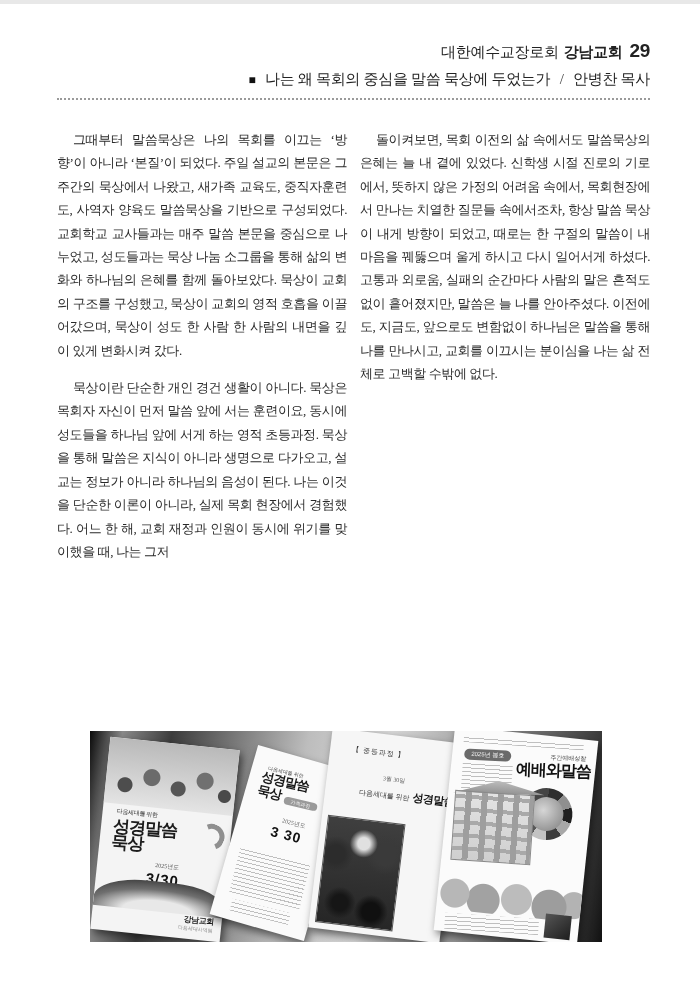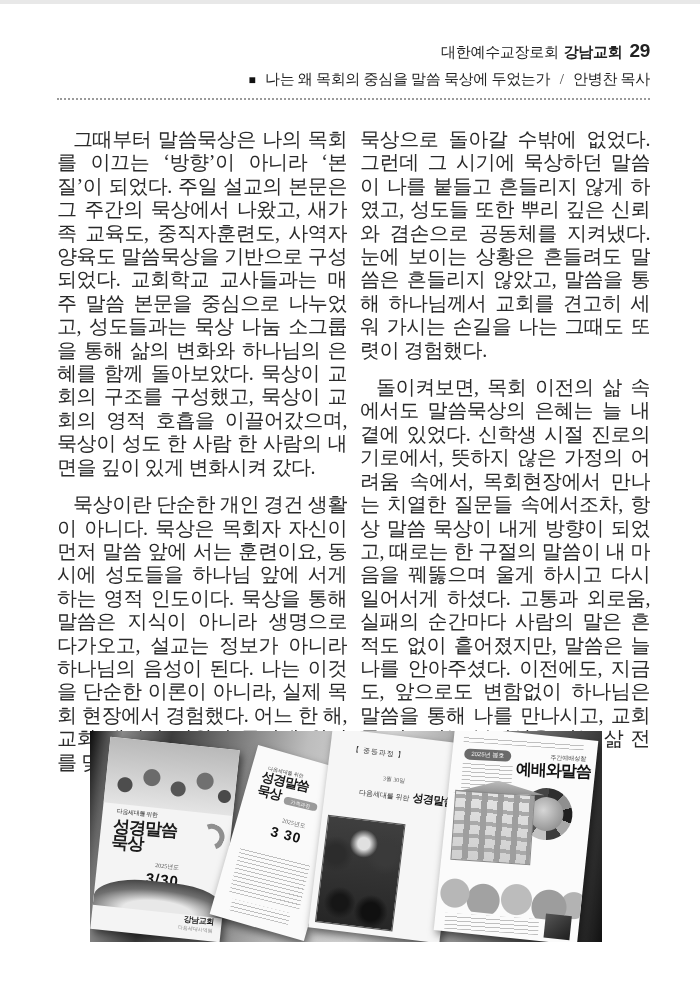--- a/index.html
+++ b/index.html
@@ -25,21 +25,21 @@
   }
   .subtitle .bullet { font-size:12px; margin-right:6px; color:#111; }
   .subtitle .slash { margin:0 6px; color:#444; }
   
   .body-cols {
     position:absolute; top:124px; left:57px; width:593px;
     display:flex; gap:13px;
   }
   .col { width:290px; }
   .col p {
-    font-size:20px; line-height:23.4px; text-align:justify;
+    font-size:13px; line-height:23.4px; text-align:justify;
     letter-spacing:-0.4px; word-break:break-all; color:#2a2a2a;
   }
   .col p.indent { text-indent:16px; }
   .col p + p { margin-top:14px; }
   
   .photo {
     position:absolute; left:90px; top:727px; width:512px; height:211px;
     overflow:hidden;
     background:linear-gradient(100deg,#0a0a0a 0%,#8a8a8a 6%,#3c3c3c 15%,#bdbdbd 40%,#d8d8d8 55%,#9a9a9a 72%,#5a5a5a 86%,#2d2d2d 96%,#111 100%);
   }
@@ -163,24 +163,23 @@
   <div class="subtitle">
     <span class="bullet">■</span>
     <span>나는 왜 목회의 중심을 말씀 묵상에 두었는가</span>
     <span class="slash">/</span>
     <span>안병찬 목사</span>
   </div>
 
   <div class="body-cols">
     <div class="col">
       <p class="indent">그때부터 말씀묵상은 나의 목회를 이끄는 ‘방향’이 아니라 ‘본질’이 되었다. 주일 설교의 본문은 그 주간의 묵상에서 나왔고, 새가족 교육도, 중직자훈련도, 사역자 양육도 말씀묵상을 기반으로 구성되었다. 교회학교 교사들과는 매주 말씀 본문을 중심으로 나누었고, 성도들과는 묵상 나눔 소그룹을 통해 삶의 변화와 하나님의 은혜를 함께 돌아보았다. 묵상이 교회의 구조를 구성했고, 묵상이 교회의 영적 호흡을 이끌어갔으며, 묵상이 성도 한 사람 한 사람의 내면을 깊이 있게 변화시켜 갔다.</p>
-      <p class="indent">묵상이란 단순한 개인 경건 생활이 아니다. 묵상은 목회자 자신이 먼저 말씀 앞에 서는 훈련이요, 동시에 성도들을 하나님 앞에 서게 하는 영적 인도이다. 묵상을 통해 말씀은 지식이 아니라 생명으로 다가오고, 설교는 정보가 아니라 하나님의 음성이 된다. 나는 이것을 단순한 이론이 아니라, 실제 목회 현장에서 경험했다. 어느 한 해, 교회 재정과 인원이 동시에 위기를 맞이했을 때, 나는 그저</p>
+      <p class="indent">묵상이란 단순한 개인 경건 생활이 아니다. 묵상은 목회자 자신이 먼저 말씀 앞에 서는 훈련이요, 동시에 성도들을 하나님 앞에 서게 하는 영적 초등과정. 묵상을 통해 말씀은 지식이 아니라 생명으로 다가오고, 설교는 정보가 아니라 하나님의 음성이 된다. 나는 이것을 단순한 이론이 아니라, 실제 목회 현장에서 경험했다. 어느 한 해, 교회 재정과 인원이 동시에 위기를 맞이했을 때, 나는 그저</p>
     </div>
     <div class="col">
-      <p>묵상으로 돌아갈 수밖에 없었다. 그런데 그 시기에 묵상하던 말씀이 나를 붙들고 흔들리지 않게 하였고, 성도들 또한 뿌리 깊은 신뢰와 겸손으로 공동체를 지켜냈다. 눈에 보이는 상황은 흔들려도 말씀은 흔들리지 않았고, 말씀을 통해 하나님께서 교회를 견고히 세워 가시는 손길을 나는 그때도 또렷이 경험했다.</p>
       <p class="indent">돌이켜보면, 목회 이전의 삶 속에서도 말씀묵상의 은혜는 늘 내 곁에 있었다. 신학생 시절 진로의 기로에서, 뜻하지 않은 가정의 어려움 속에서, 목회현장에서 만나는 치열한 질문들 속에서조차, 항상 말씀 묵상이 내게 방향이 되었고, 때로는 한 구절의 말씀이 내 마음을 꿰뚫으며 울게 하시고 다시 일어서게 하셨다. 고통과 외로움, 실패의 순간마다 사람의 말은 흔적도 없이 흩어졌지만, 말씀은 늘 나를 안아주셨다. 이전에도, 지금도, 앞으로도 변함없이 하나님은 말씀을 통해 나를 만나시고, 교회를 이끄시는 분이심을 나는 삶 전체로 고백할 수밖에 없다.</p>
     </div>
   </div>
 
   <div class="photo">
 
     <div class="booklet b1">
       <div class="kids"></div>
       <div class="tag">다음세대를 위한</div>
       <div class="t1 sansb">성경말씀</div>

